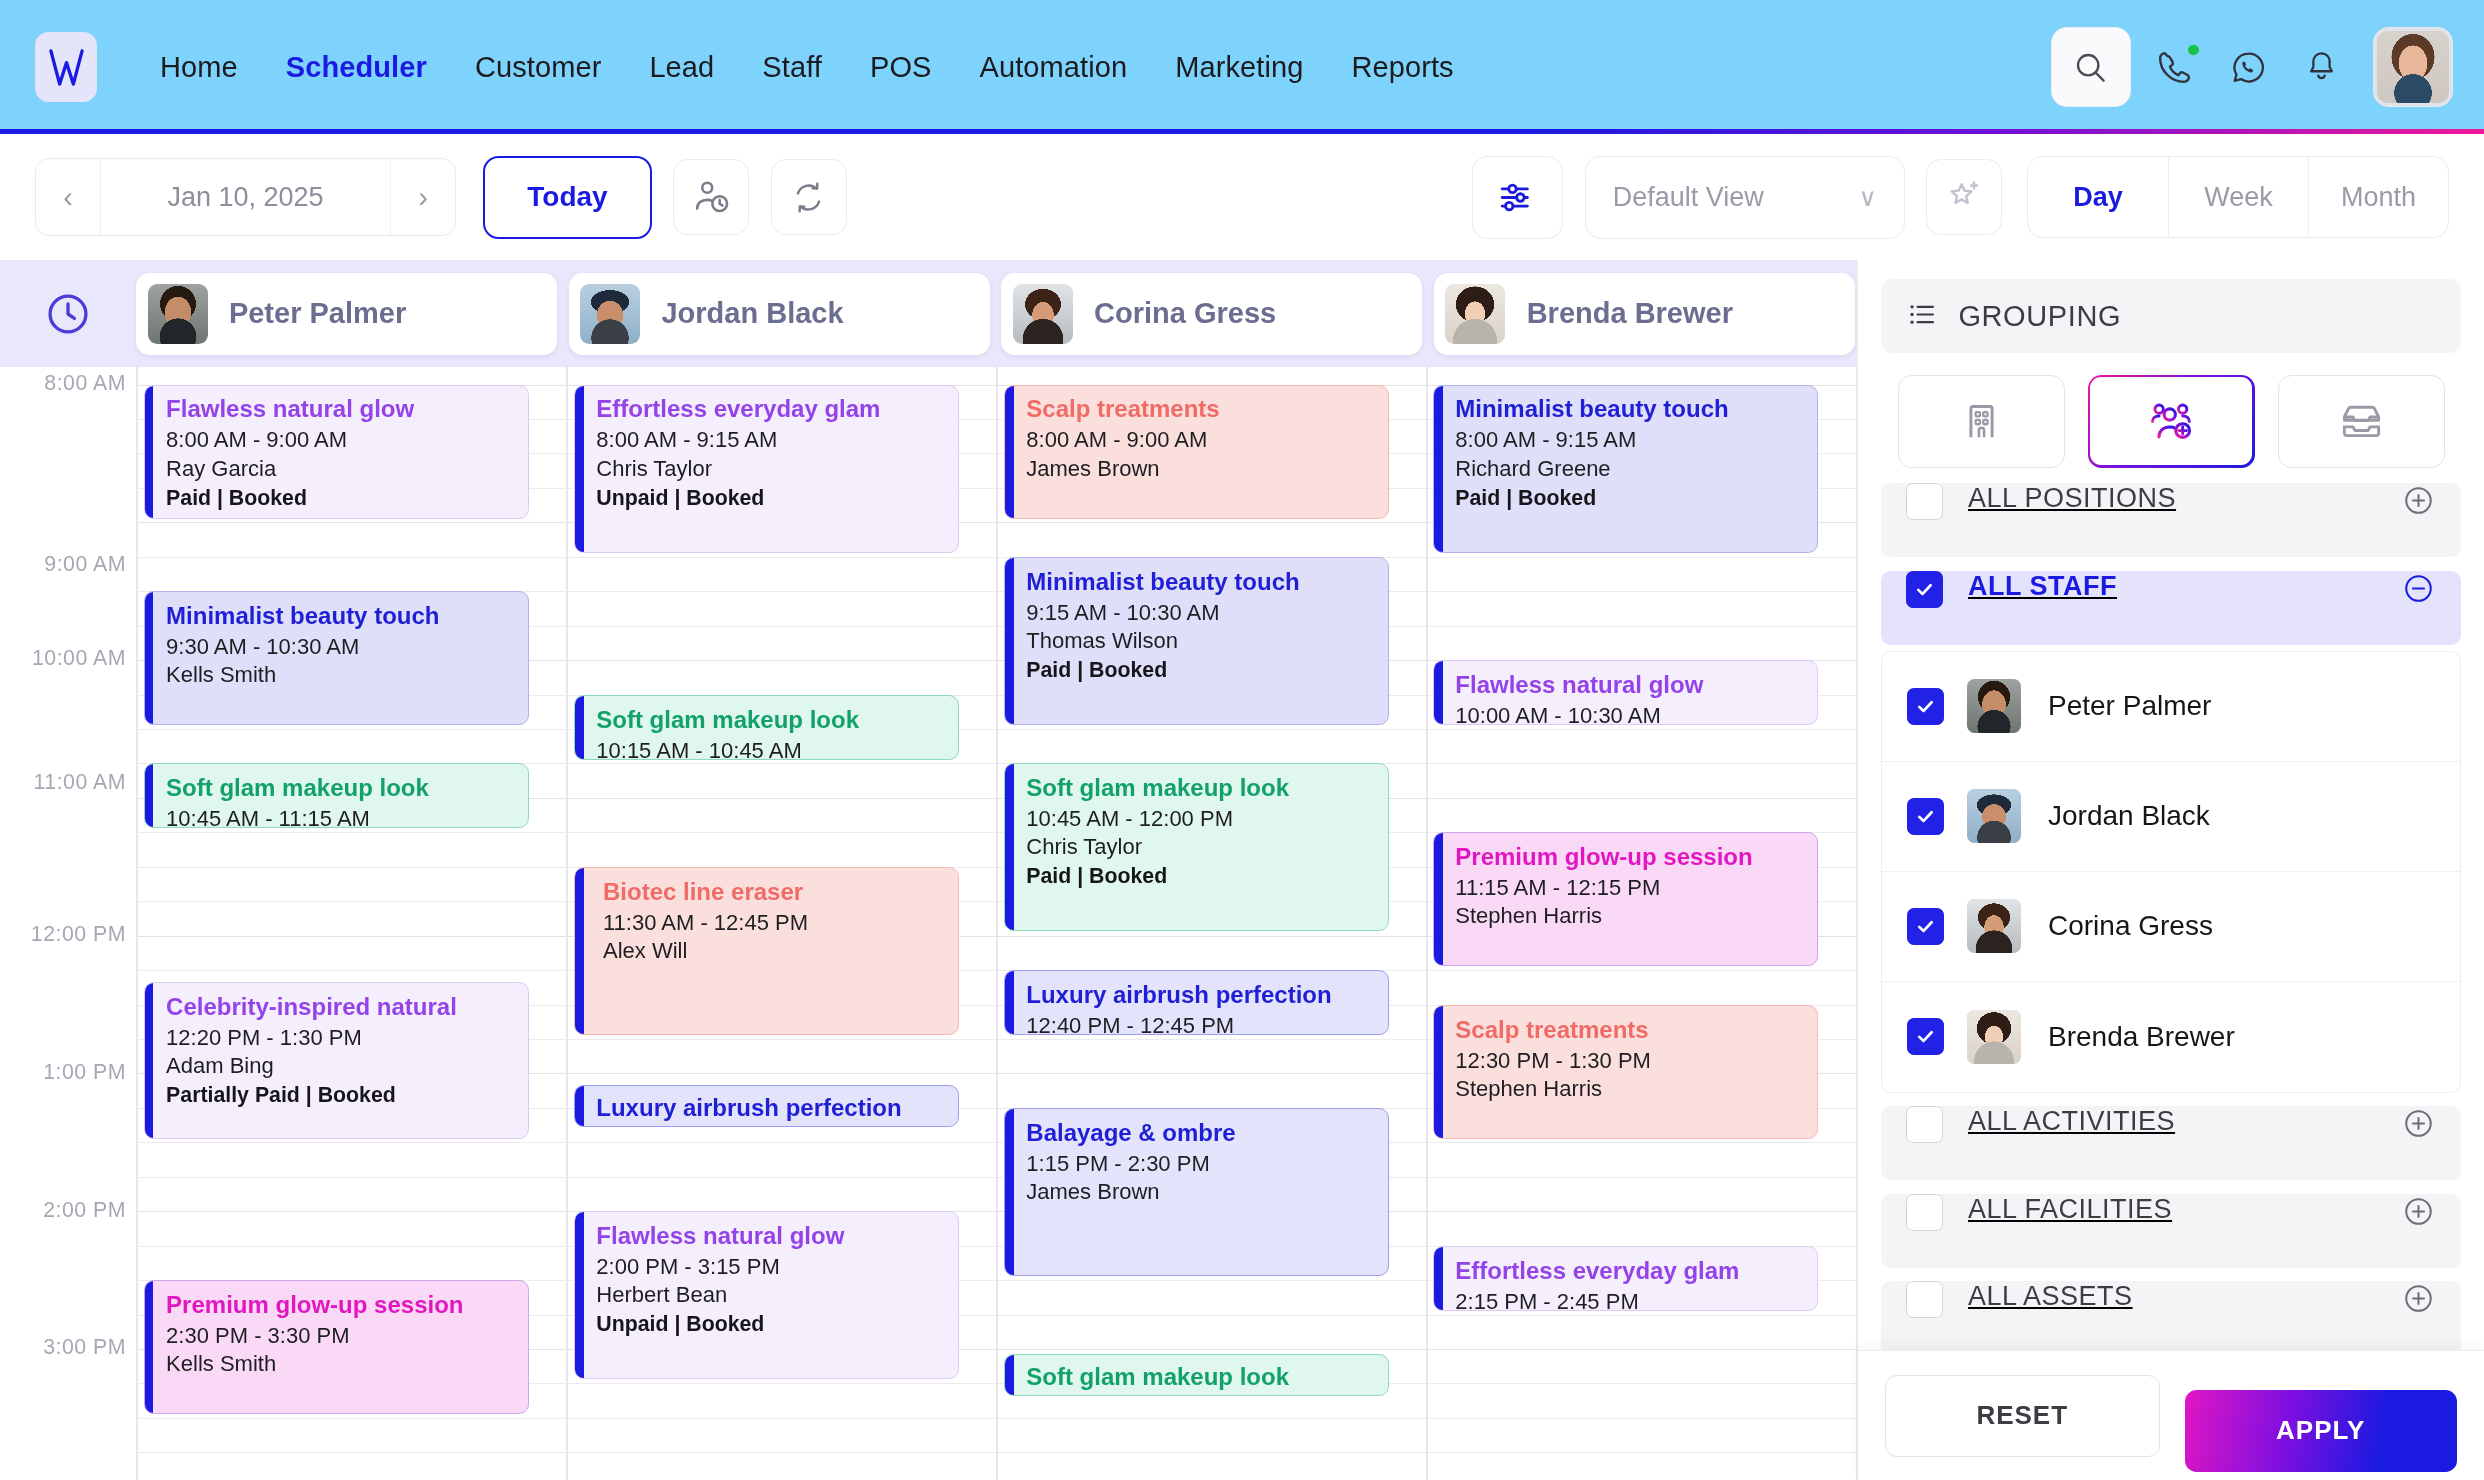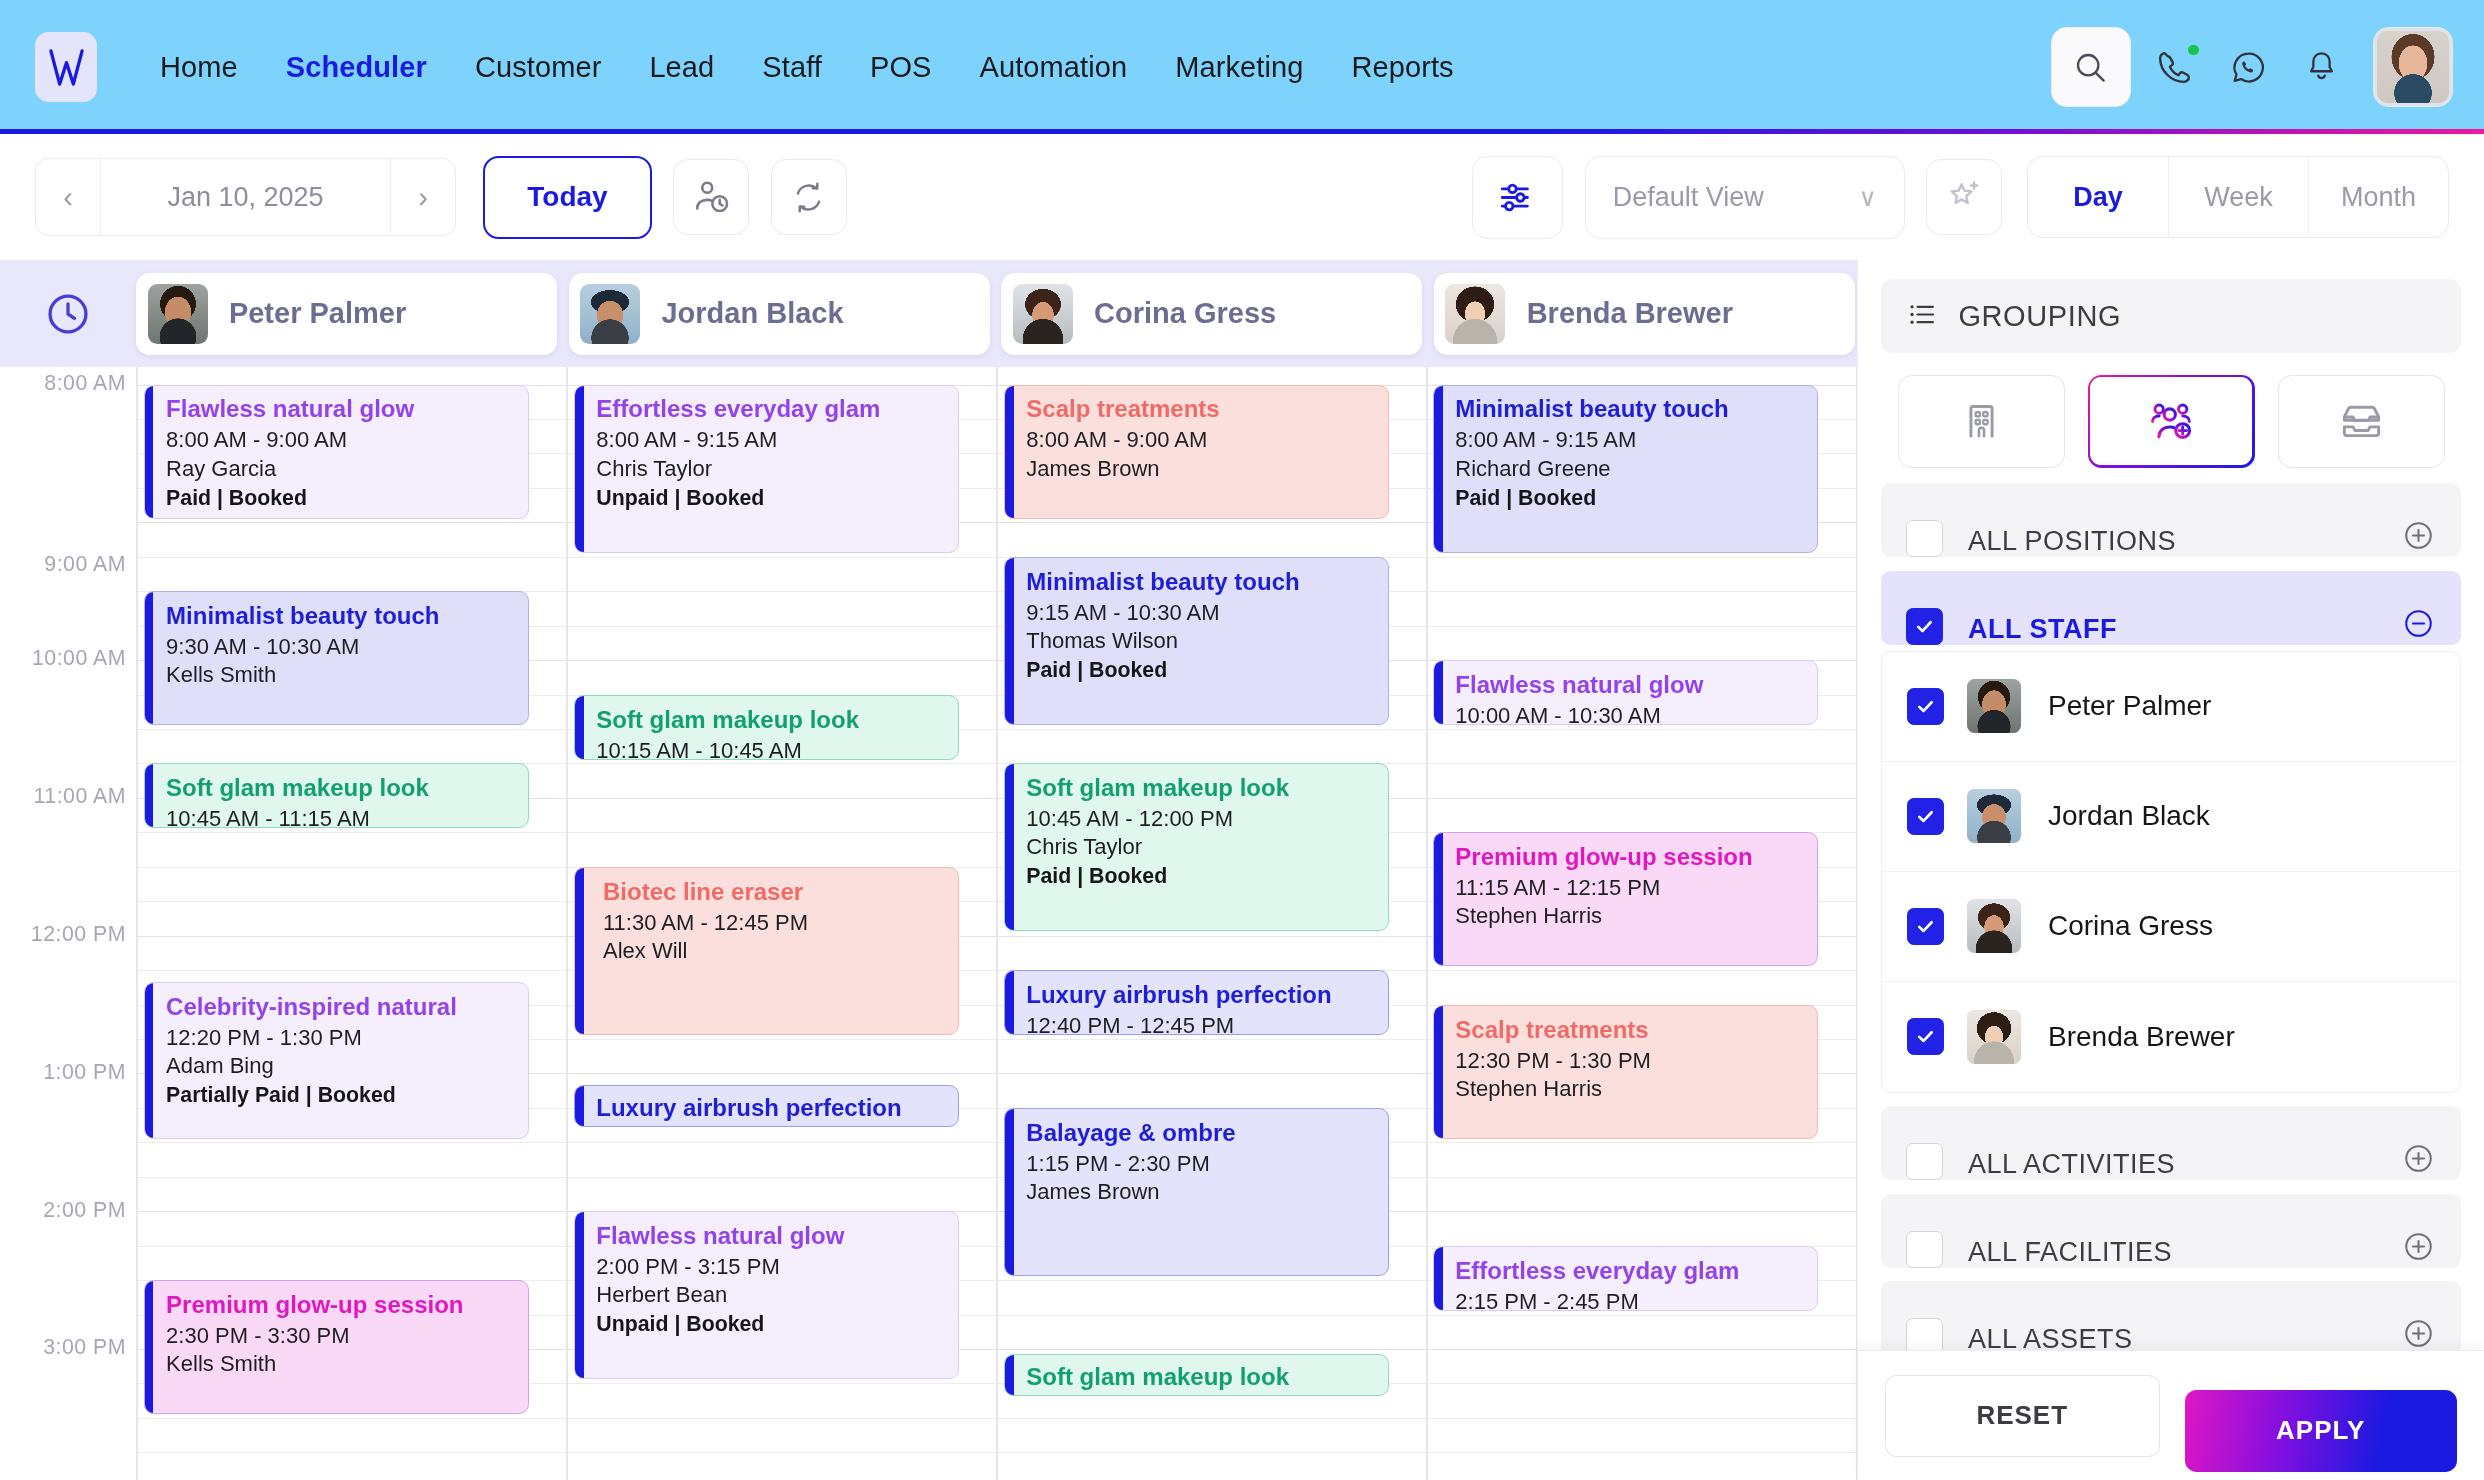--- a/index.html
+++ b/index.html
@@ -203,21 +203,21 @@
   .gtile.sel {
     border: none; padding: 2.4px;
     background: linear-gradient(135deg,#f0189a 0%, #7a10dd 45%, #1b1ae0 100%);
   }
   .gtile.sel > .inner {
     width:100%; height:100%; background:#fff; border-radius: 11px;
     display:flex; align-items:center; justify-content:center;
   }
   .grow {
     height: 74px; border-radius: 9.7px; background:#f4f4f7;
-    display:flex; align-items:flex-end; padding: 0 25px; margin-top: 13.6px; cursor:pointer;
+    display:flex; align-items:flex-start; padding: 0 25px; margin-top: 13.6px; cursor:pointer;text-decoration:underline;
   }
   .grow.on { background:#e4e3fb; }
   .grow .gname { font-size: 27px; color:#3c3c44; letter-spacing:0.5px; margin-left: 25px; }
   .grow.on .gname { color:#1b1ae0; font-weight:bold; }
   .grow .pm { margin-left:auto; cursor:pointer; }
   .cbx {
     width: 37px; height: 37px; border-radius:6.8px; border:1.9px solid #d4d4de; background:#fff;
     flex:0 0 auto; display:flex; align-items:center; justify-content:center;
   }
   .cbx.checked { background:#2222e6; border-color:#2222e6; }
@@ -421,21 +421,21 @@
         </div>
         <div class="sname">Brenda Brewer</div>
       </div>
     </div>
 
     <div id="gridscroll">
       <div id="gutter">
           <div class="hourlabel" style="top: 3.9px;">8:00 AM</div>
           <div class="hourlabel" style="top: 142px; margin-top: 43px;">9:00 AM</div>
           <div class="hourlabel" style="top: 279px;">10:00 AM</div>
-          <div class="hourlabel" style="top: 417px;">11:00 AM</div>
+          <div class="hourlabel" style="top: 403px;">11:00 AM</div>
           <div class="hourlabel" style="top: 555px;">12:00 PM</div>
           <div class="hourlabel" style="top: 693px;">1:00 PM</div>
           <div class="hourlabel" style="top: 831px;">2:00 PM</div>
           <div class="hourlabel" style="top: 968px;">3:00 PM</div>
         </div>
       <div id="gridbody">
           <div class="hline major" style="top: 17.5px;"></div>
           <div class="hline" style="top: 52px;"></div>
           <div class="hline" style="top: 86px;"></div>
           <div class="hline" style="top: 121px;"></div>

